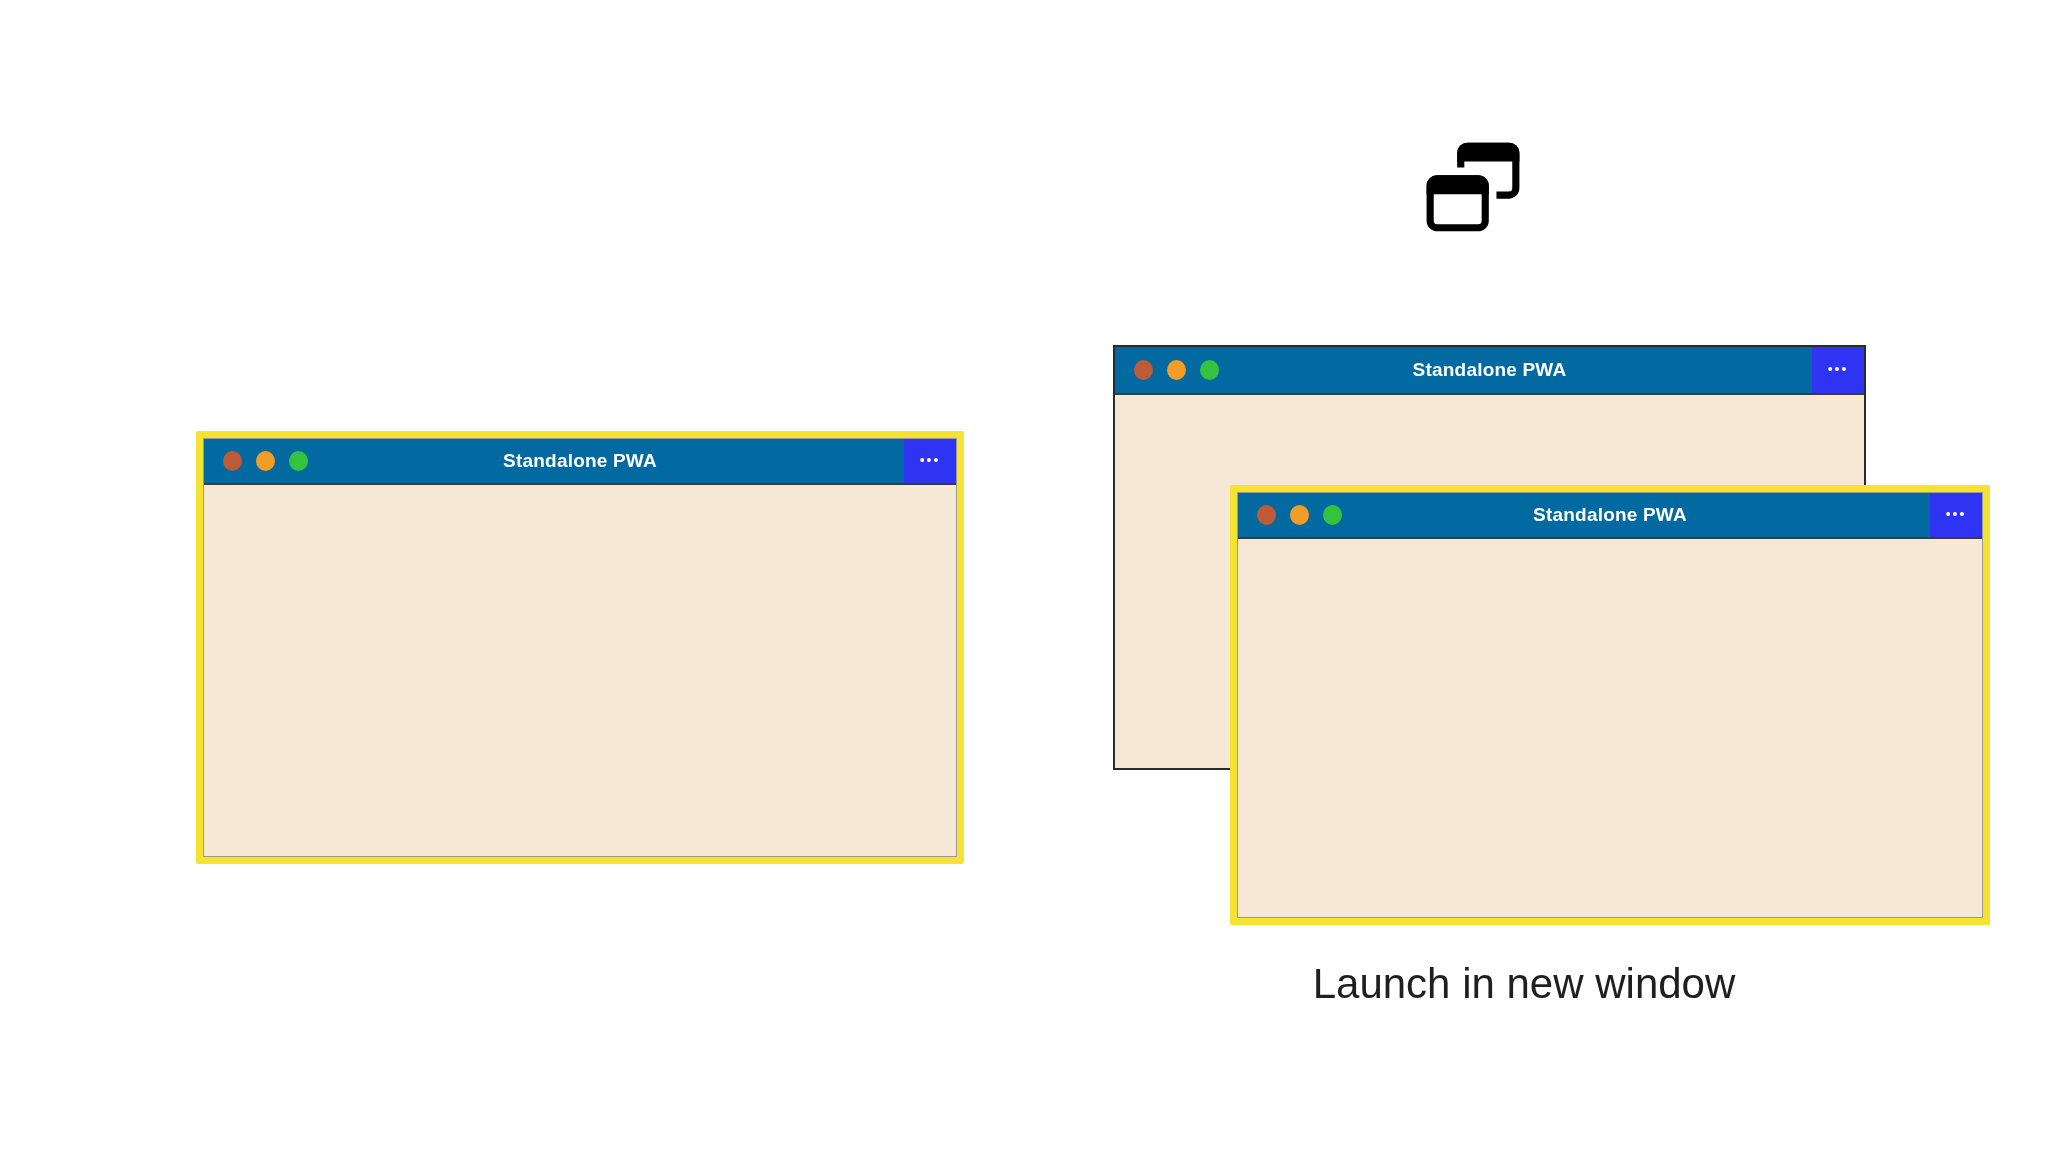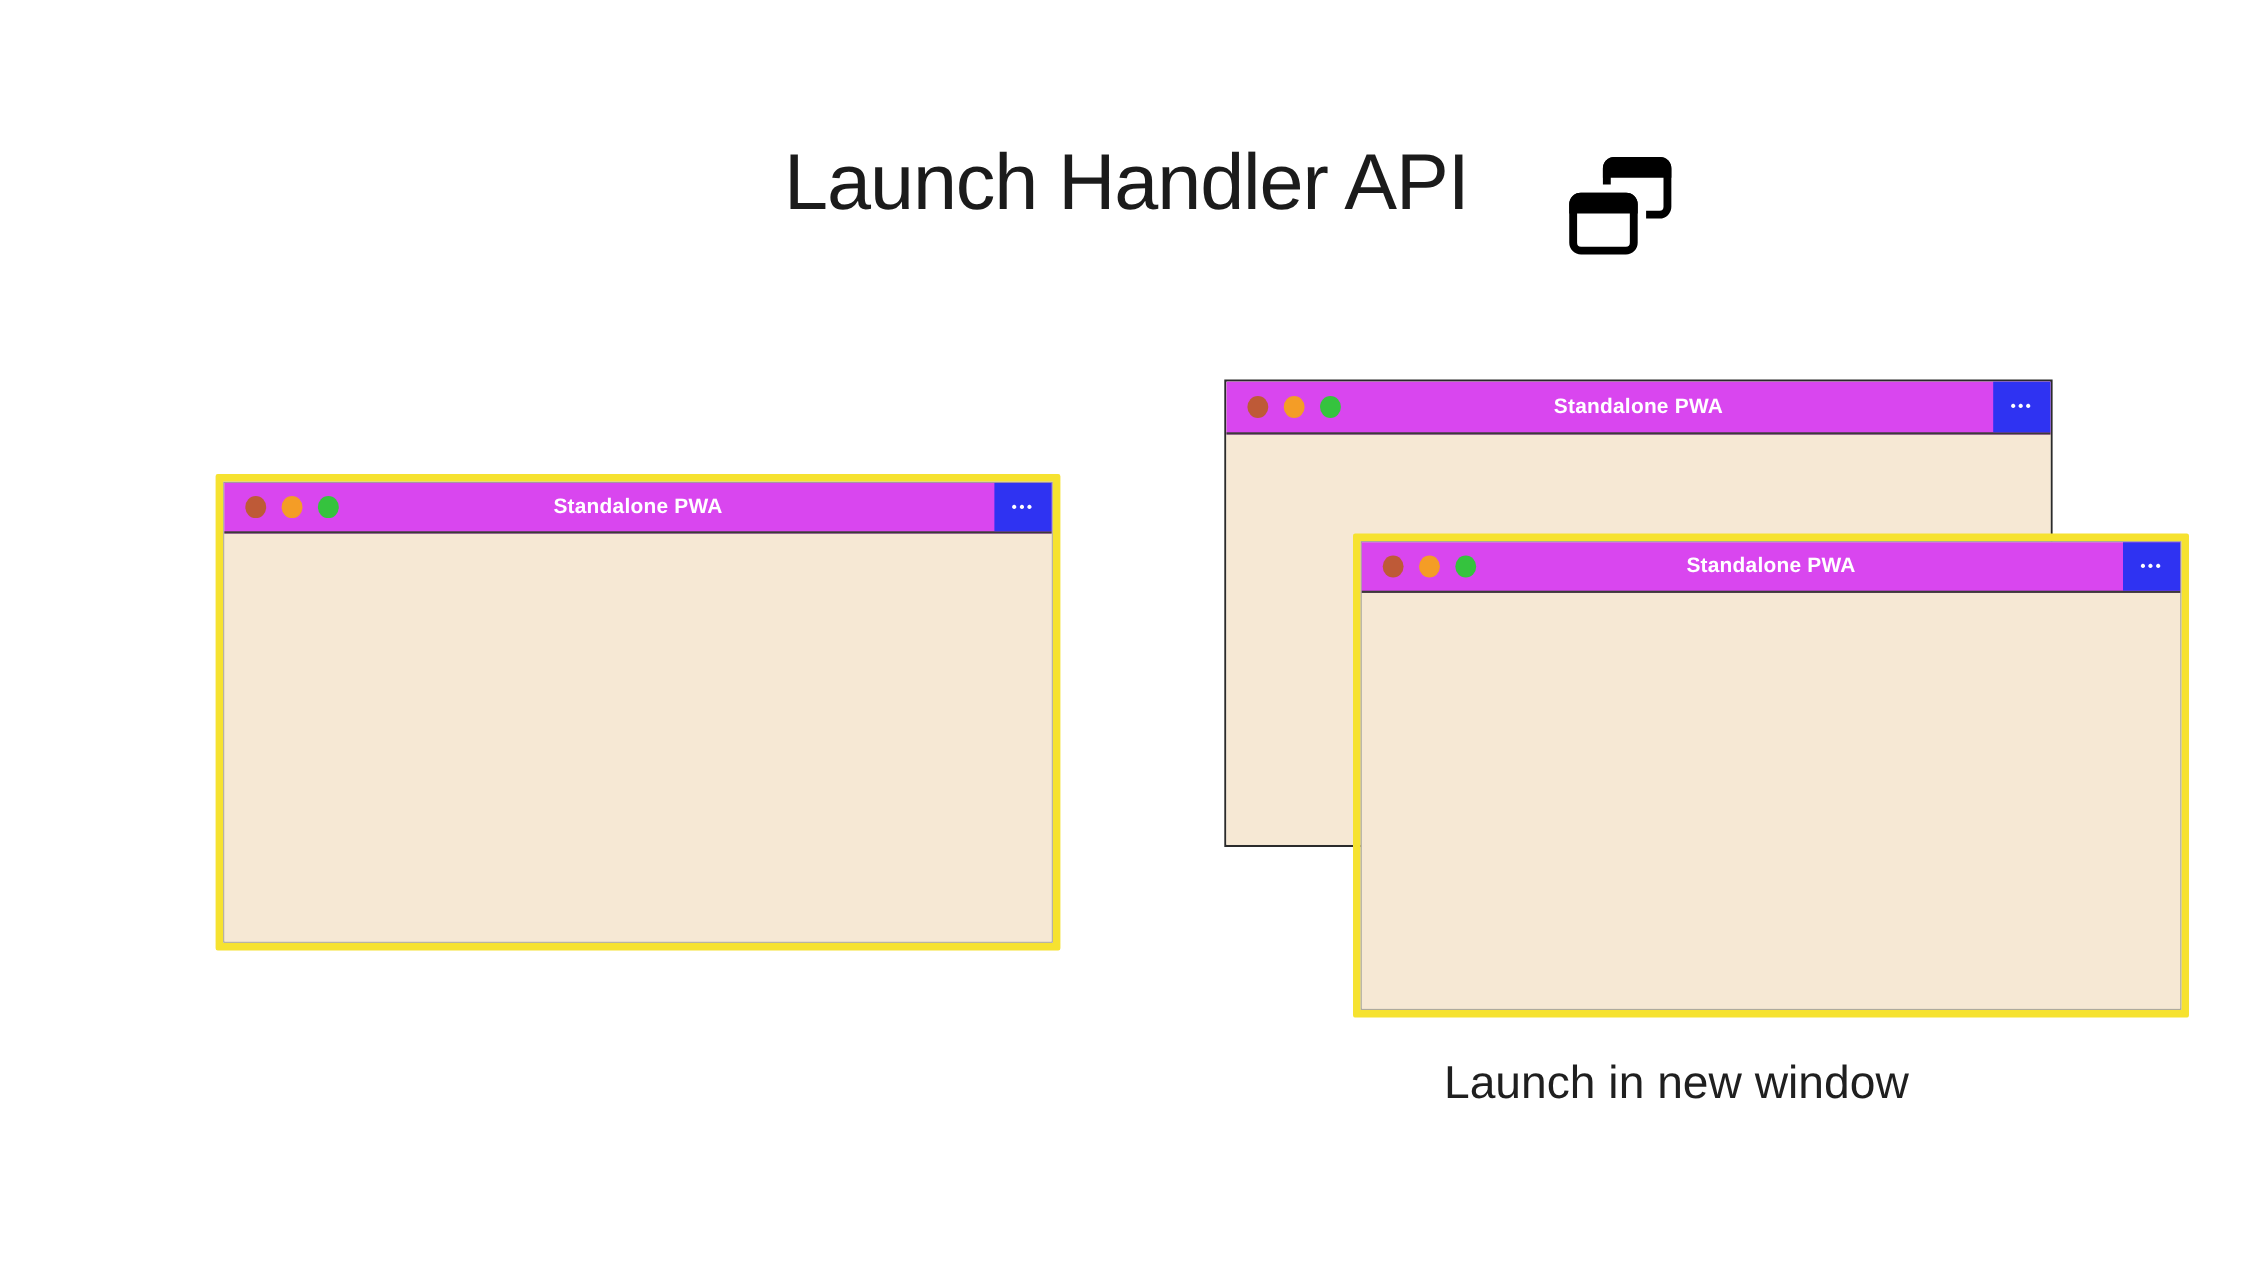--- a/index.html
+++ b/index.html
@@ -47,21 +47,21 @@
     width: 100%; height: 100%;
     display: flex;
     flex-direction: column;
     background: #f6e8d4;
   }
   .highlighted .win { border: 1px solid #9c9a90; }
 
   .titlebar {
     position: relative;
     flex: 0 0 46px;
-    background: #d946ef;
+    background: #0369a1;
     border-bottom: 2px solid #3c3c38;
     display: flex;
     align-items: center;
   }
   .plain .titlebar { flex-basis: 48px; }
 
   .traffic {
     position: absolute;
     left: 19px; top: 0; bottom: 0;
     display: flex;
@@ -117,21 +117,20 @@
     color: #1f1f1f;
   }
   .caption.left-cap  { left: 160px;  top: 960px; }
   .caption.right-cap { left: 1140px; top: 960px; }
 </style>
 </head>
 <body>
 
 <div id="canvas">
 
-  <h1 class="page-title">Launch Handler API</h1>
 
   <svg class="header-icon" viewBox="0 0 100 96" xmlns="http://www.w3.org/2000/svg" aria-hidden="true">
 
     <rect x="38" y="8" width="54" height="48" rx="7" fill="#ffffff" stroke="#000000" stroke-width="7"></rect>
     <path d="M34.5 23 V14.5 a10 10 0 0 1 10 -10 h41 a10 10 0 0 1 10 10 V23 Z" fill="#000000"></path>
 
     <rect x="8" y="40" width="54" height="48" rx="7" fill="#ffffff" stroke="#ffffff" stroke-width="22"></rect>
 
     <rect x="8" y="40" width="54" height="48" rx="7" fill="#ffffff" stroke="#000000" stroke-width="7"></rect>
     <path d="M4.5 55 V46.5 a10 10 0 0 1 10 -10 h41 a10 10 0 0 1 10 10 V55 Z" fill="#000000"></path>

